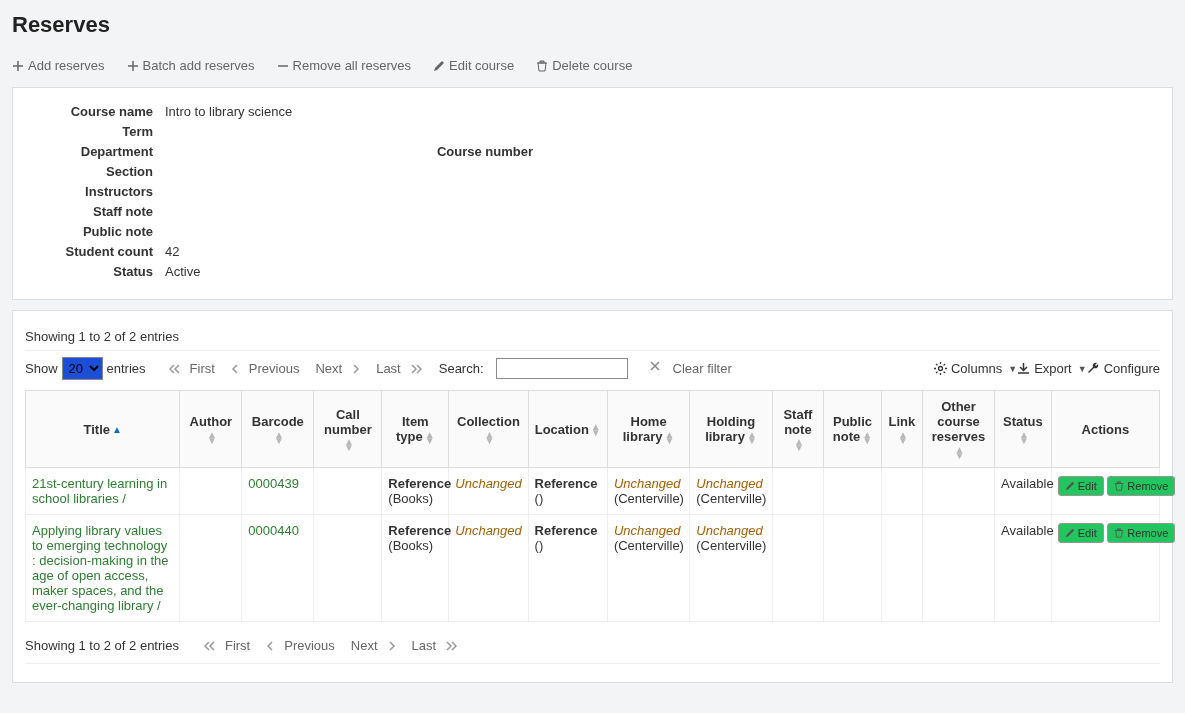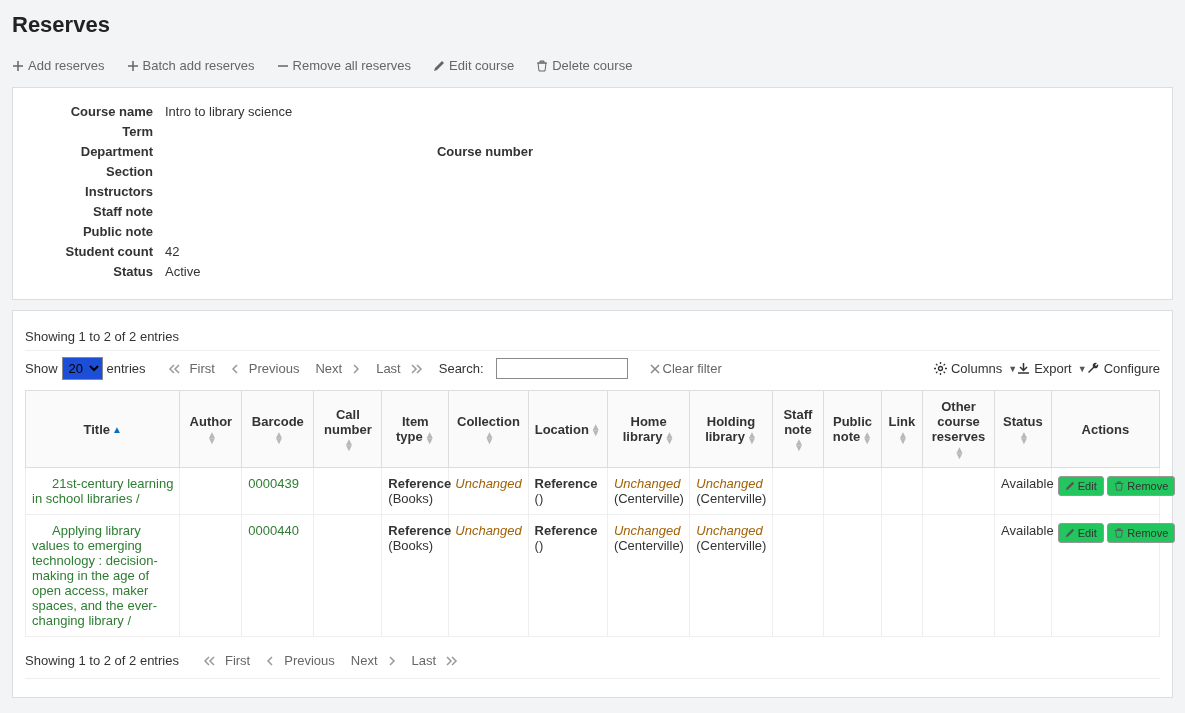--- a/index.html
+++ b/index.html
@@ -74,21 +74,21 @@
   }
   .pager { display: flex; align-items: center; gap: 16px; margin-left: 18px; }
   .pager span { color: #666; cursor: pointer; display: inline-flex; align-items: center; gap: 10px; }
   .search-box { margin-left: 12px; display: inline-flex; align-items: center; gap: 12px; }
   .search-box input {
     border: 1px solid #8a8a8a;
     padding: 2px 4px;
     width: 132px;
     font-size: 13px;
   }
-  .clear-filter { margin-left: 18px; color: #666; cursor: pointer; display: inline-flex; align-items: center; gap: 3px; }
+  .clear-filter { margin-left: 18px; color: #666; cursor: pointer; display: inline-flex; gap: 13px; }
   .right-tools { margin-left: auto; display: flex; align-items: center; }
   .right-tools .tool { color: #333; cursor: pointer; display: inline-flex; align-items: center; gap: 4px; }
   .right-tools .caret { font-size: 9px; color: #555; margin-left: 2px; }
   table.dt {
     width: 100%;
     border-collapse: collapse;
     table-layout: fixed;
     font-size: 13px;
   }
   table.dt th {
@@ -109,21 +109,21 @@
     line-height: 6px;
   }
   table.dt th .sort.active-asc { color: #0a6ebd; }
   table.dt td {
     border: 1px solid #eee;
     border-top: none;
     padding: 8px 6px;
     vertical-align: top;
     text-align: left;
   }
-  .title-link { color: #2e7d32; cursor: pointer; margin-left: 20px; }
+  .title-link { color: #2e7d32; cursor: pointer; }
   .barcode-link { color: #2e7d32; cursor: pointer; }
   .italic { font-style: italic; color: #a16207; }
   .row-btn {
     border: 1px solid #979797;
     background: #22c55e;
     border-radius: 3px;
     padding: 3px 6px;
     font-size: 11px;
     color: #333;
     display: inline-flex;

